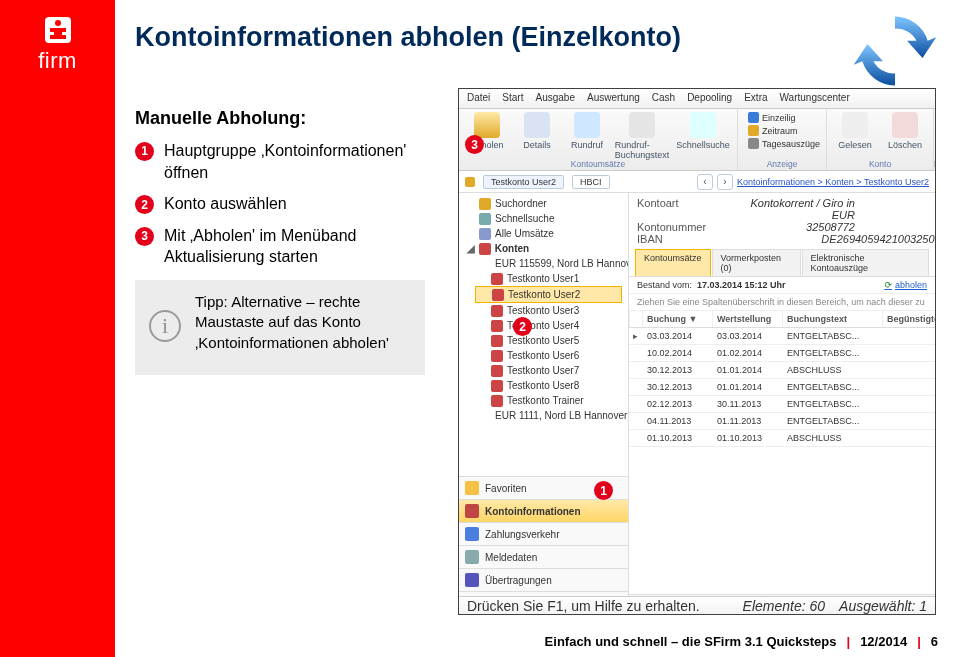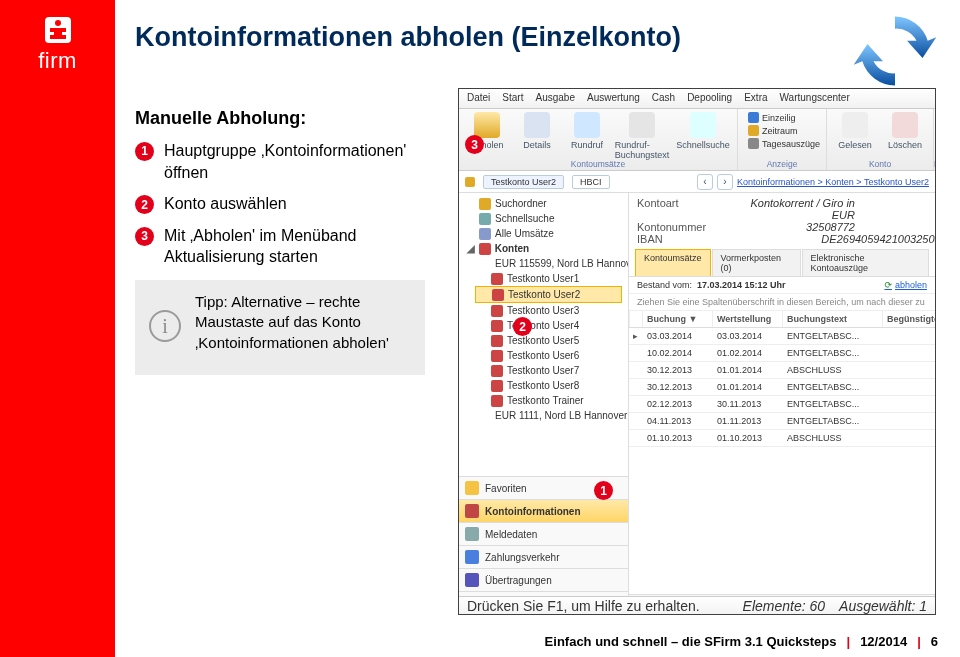--- a/index.html
+++ b/index.html
@@ -400,27 +400,27 @@
           </ul>
         <div class="bottom-tabs" id="bottom-tabs">
             <div class="btab fav">
               <span class="ic"></span>
               <span>Favoriten</span>
             </div>
             <div class="btab ki sel">
               <span class="ic"></span>
               <span>Kontoinformationen</span>
             </div>
+            <div class="btab zv">
+              <span class="ic"></span>
+              <span>Zahlungsverkehr</span>
+            </div>
             <div class="btab md">
               <span class="ic"></span>
               <span>Meldedaten</span>
-            </div>
-            <div class="btab zv">
-              <span class="ic"></span>
-              <span>Zahlungsverkehr</span>
             </div>
             <div class="btab ub">
               <span class="ic"></span>
               <span>Übertragungen</span>
             </div>
             <div class="btab sd">
               <span class="ic"></span>
               <span>Stammdaten</span>
             </div>
           </div>

